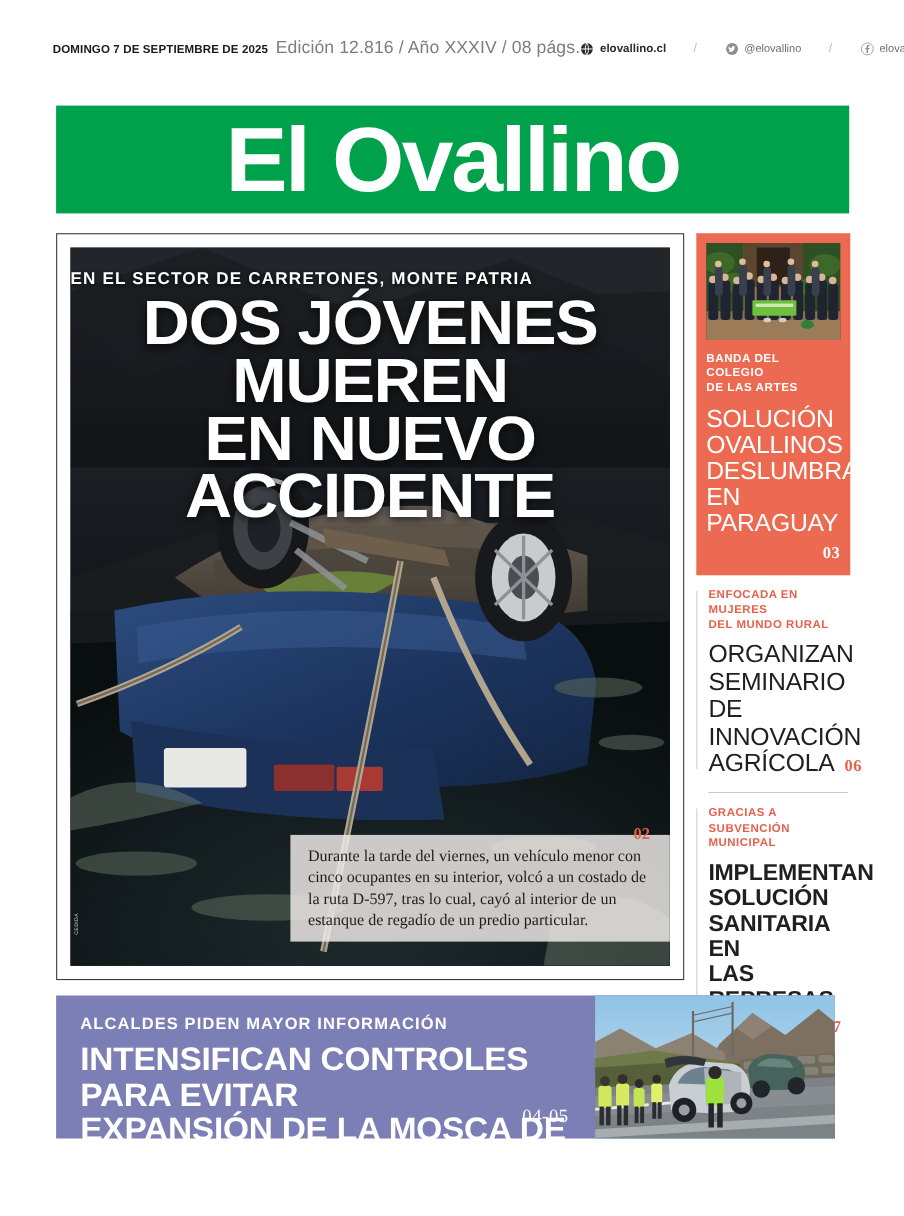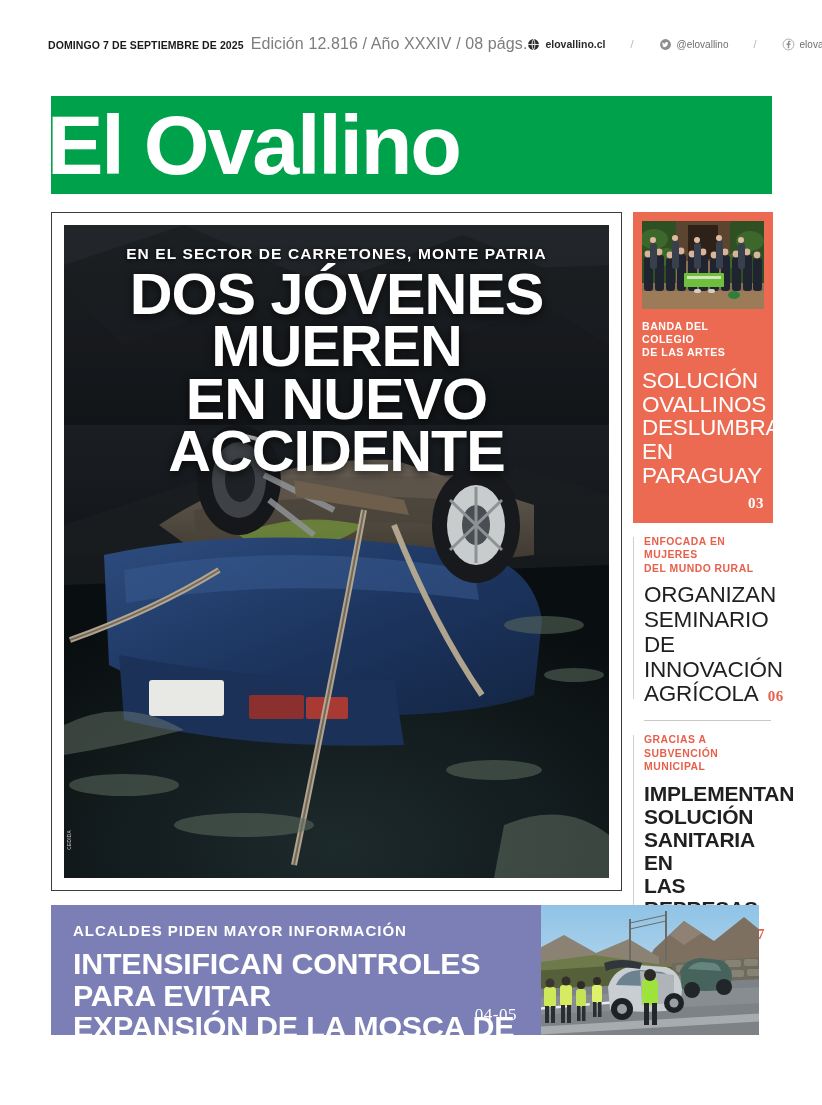--- a/index.html
+++ b/index.html
@@ -29,21 +29,21 @@
   .social-label.strong { font-weight: bold; color: #2b2b2b; font-size: 10.5px; }
   .social-sep { color: #b9b9b9; font-size: 11px; margin: 0 2px; }
   .ico { display: inline-block; width: 13px; height: 13px; line-height: 0; }
   .ico svg { display: block; width: 13px; height: 13px; }
   .price { font-size: 17px; font-weight: bold; color: #111; margin-left: 11px; letter-spacing: -.3px; }
 
   
   .masthead {
     position: absolute; left: 51px; top: 96px; width: 721px; height: 98px;
     background: #00a14b;
-    display: flex; align-items: center; 
+    display: flex; align-items: center; justify-content: center;
   }
   .masthead-title {
     font-family: "Liberation Sans Narrow", "Liberation Sans", sans-serif;
     color: #ffffff; font-weight: bold; font-size: 83px;
     letter-spacing: -2.2px; line-height: 1;
     transform: scaleX(1.02); transform-origin: center;
   }
 
   
   .lead {
@@ -51,21 +51,21 @@
     border: 1.5px solid #3c3c3c; background: #ffffff; padding: 12px;
   }
   .lead-photo {
     position: relative; width: 100%; height: 100%; overflow: hidden;
     background: #0c1014;
   }
   .lead-photo svg { position: absolute; left: 0; top: 0; width: 100%; height: 100%; display: block; }
 
   .lead-kicker {
     position: absolute; left: 0; right: 0; top: 20px; z-index: 6;
-    text-align: center; color: #ffffff;
+    color: #ffffff;
     font-family: "Liberation Sans Narrow", "Liberation Sans", sans-serif;
     font-weight: bold; font-size: 15.5px; letter-spacing: 1.1px;
     text-shadow: 0 1px 4px rgba(0,0,0,.85);
   }
   .lead-head {
     position: absolute; left: 0; right: 0; top: 43px; z-index: 6;
     text-align: center; color: #ffffff;
     font-family: "Liberation Sans Narrow", "Liberation Sans", sans-serif;
     font-weight: bold; font-size: 57px; line-height: .92;
     letter-spacing: -1px;
@@ -307,20 +307,24 @@
       </svg>
 
       <div class="lead-kicker">EN EL SECTOR DE CARRETONES, MONTE PATRIA</div>
       <div class="lead-head">
         <span>DOS JÓVENES MUEREN</span>
         <span>EN NUEVO ACCIDENTE</span>
       </div>
 
       <div class="photo-credit">CEDIDA</div>
 
+      <div class="lead-caption">
+        <span class="pagenum">02</span>
+        <p>Durante la tarde del viernes, un vehículo menor con cinco ocupantes en su interior, volcó a un costado de la ruta D-597, tras lo cual, cayó al interior de un estanque de regadío de un predio particular.</p>
+      </div>
     </div>
   </div>
 
   <div class="sidebar">
 
     <div class="sb-coral">
       <div class="sb-coral-photo">
         <svg viewBox="0 0 122 88" preserveAspectRatio="xMidYMid slice">
           <rect width="122" height="88" fill="#8a6f52"></rect>
           <rect x="34" y="0" width="54" height="40" fill="#5b4430"></rect>

